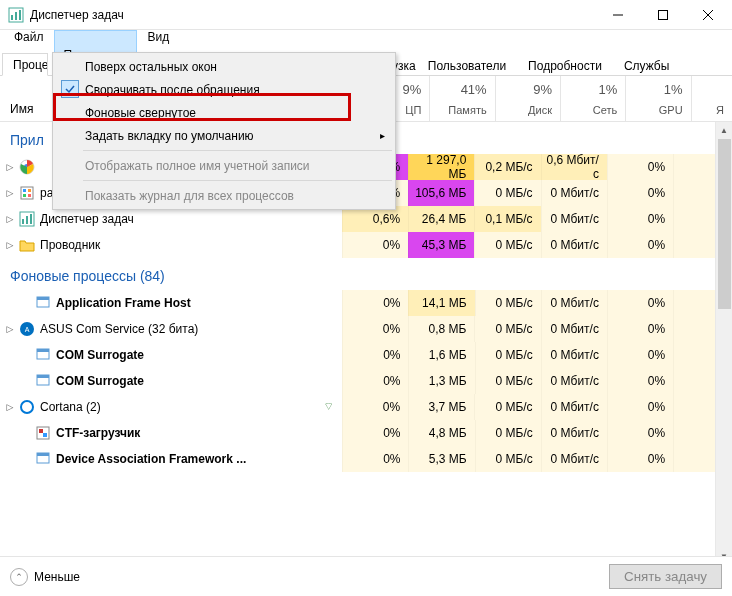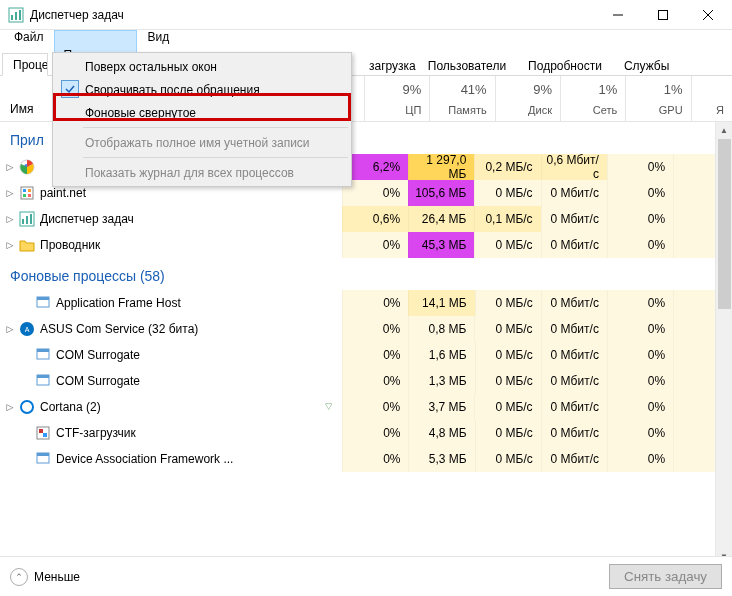--- a/index.html
+++ b/index.html
@@ -13,21 +13,21 @@
 
 .menubar { height: 22px; display: flex; align-items: flex-start; padding: 0 4px; }
 .menu-item { padding: 0 10px; display: flex; align-items: center; color: #000; cursor: default; }
 .menu-item.active { background: #cce8ff; border: 1px solid #99d1ff; padding: 17px 9px; }
 
 .tabs-row { height: 24px; border-bottom: 1px solid #d9d9d9; display: flex; align-items: flex-end; padding: 0 2px; position: relative; }
 .tab { padding: 4px 10px 3px; border: 1px solid transparent; border-bottom: none; color: #000; cursor: default; margin-bottom: -1px; }
 .tab.active { border-color: #d9d9d9; background: #fff; border-bottom: 1px solid #fff; }
 .tab.partial { padding-right: 0; overflow: hidden; }
 
-.dropdown { position: absolute; left: 52px; top: 52px; width: 300px; background: #f0f0f0; border: 1px solid #ccc; box-shadow: 2px 2px 4px rgba(0,0,0,0.2); z-index: 10; padding: 2px; }
+.dropdown { position: absolute; left: 52px; top: 52px; width: 344px; background: #f0f0f0; border: 1px solid #ccc; box-shadow: 2px 2px 4px rgba(0,0,0,0.2); z-index: 10; padding: 2px; }
 .dd-item { height: 23px; display: flex; align-items: center; padding-left: 30px; position: relative; color: #000; }
 .dd-item.disabled { color: #888; }
 .dd-item.sub::after { content: '▸'; position: absolute; right: 8px; font-size: 10px; }
 .dd-check { position: absolute; left: 6px; top: 2px; width: 18px; height: 18px; border: 1px solid #5b9bd5; background: #cce8ff; display: flex; align-items: center; justify-content: center; }
 .dd-sep { height: 1px; background: #d7d7d7; margin: 3px 1px 3px 28px; }
 .dd-highlight { position: absolute; border: 3px solid #c00; left: 53px; top: 93px; width: 298px; height: 28px; z-index: 11; pointer-events: none; }
 
 .headers { height: 46px; display: flex; border-bottom: 1px solid #e5e5e5; margin-top: 0; }
 .headers .name-col { flex: 0 0 364px; display: flex; align-items: flex-end; padding: 0 0 5px 10px; }
 .headers .col { width: 70px; text-align: right; padding: 6px 8px 5px 0; border-left: 1px solid #e5e5e5; display: flex; flex-direction: column; justify-content: space-between; }
@@ -43,21 +43,21 @@
 .content { padding-right: 17px; }
 .group-h { padding: 10px 0 6px 10px; color: #1a5fb4; font-size: 14px; }
 .row { height: 26px; display: flex; align-items: center; }
 .row .exp { width: 16px; text-align: center; color: #606060; font-size: 9px; }
 .row .ico { width: 18px; height: 16px; margin-right: 4px; display: flex; align-items: center; justify-content: center; }
 .row .nm { flex: 1; padding-left: 0; white-space: nowrap; overflow: hidden; text-overflow: ellipsis; }
 .row .cell { width: 70px; text-align: right; padding-right: 8px; font-size: 12px; height: 100%; display: flex; align-items: center; justify-content: flex-end; border-left: 1px solid rgba(0,0,0,0.03); }
 .row .cell.last { width: 44px; }
 .row .left { display: flex; align-items: center; width: 364px; height: 100%; padding-left: 2px; }
 .no-exp .exp { visibility: hidden; }
-.indent .left { padding-left: 18px; }
+.indent .left { padding-left: 18px; font-weight: bold; }
 
 
 .h0 { background: #fff8e1; }
 .h1 { background: #ffefb8; }
 .h2 { background: #d946ef; }
 .h3 { background: #ffd659; }
 
 .green-leaf { color: #2e7d32; font-size: 11px; margin-right: 8px; }
 
 .footer { position: absolute; bottom: 0; left: 0; right: 0; height: 40px; border-top: 1px solid #e5e5e5; display: flex; align-items: center; padding: 0 10px; background: #fff; justify-content: space-between; }
@@ -108,20 +108,21 @@
   <div class="dd-item">Поверх остальных окон</div>
   <div class="dd-item">
     <span class="dd-check">
       <svg width="12" height="12" viewBox="0 0 12 12">
           <polyline points="2,6 5,9 10,3" fill="none" stroke="#1a5fb4" stroke-width="1.5"></polyline>
         </svg>
     </span>
     <span>Сворачивать после обращения</span>
   </div>
   <div class="dd-item">Фоновые свернутое</div>
+  <div class="dd-item sub">Задать вкладку по умолчанию</div>
   <div class="dd-sep"></div>
   <div class="dd-item disabled">Отображать полное имя учетной записи</div>
   <div class="dd-sep"></div>
   <div class="dd-item disabled">Показать журнал для всех процессов</div>
 </div>
 <div class="dd-highlight"></div>
 
 <div class="tabs-row">
   <div class="tab active partial" style="width:46px">Проце</div>
   <div style="width:310px"></div>
@@ -238,21 +239,21 @@
             <span class="nm">Проводник</span>
           </div>
           <div class="cell h0">0%</div>
           <div class="cell h2">45,3 МБ</div>
           <div class="cell h0">0 МБ/с</div>
           <div class="cell h0">0 Мбит/с</div>
           <div class="cell h0">0%</div>
           <div class="cell last h0"></div>
         </div>
       </div>
-    <div class="group-h">Фоновые процессы (58)</div>
+    <div class="group-h">Фоновые процессы (84)</div>
     <div id="bg-rows">
         <div class="row no-exp indent">
           <div class="left">
             <span class="exp"></span>
             <span class="ico">
               <svg viewBox="0 0 16 16">
                 <rect x="2" y="2" width="12" height="10" fill="#fff" stroke="#5b9bd5"></rect>
                 <rect x="2" y="2" width="12" height="3" fill="#5b9bd5"></rect>
               </svg>
             </span>

